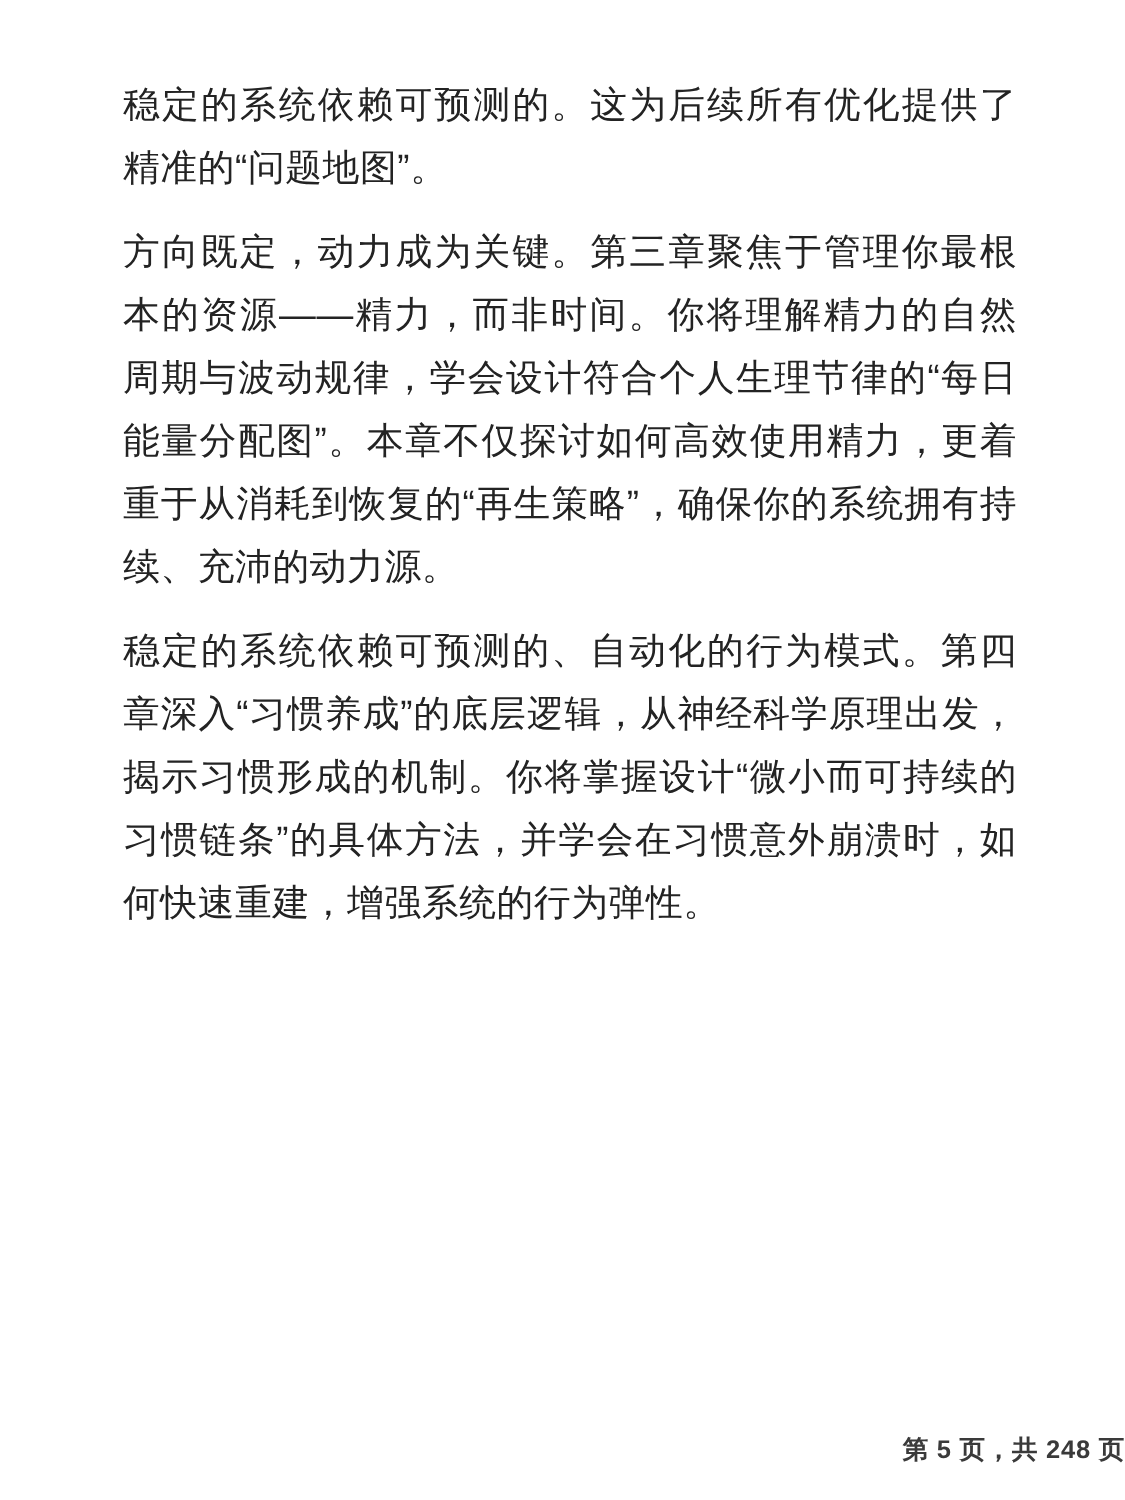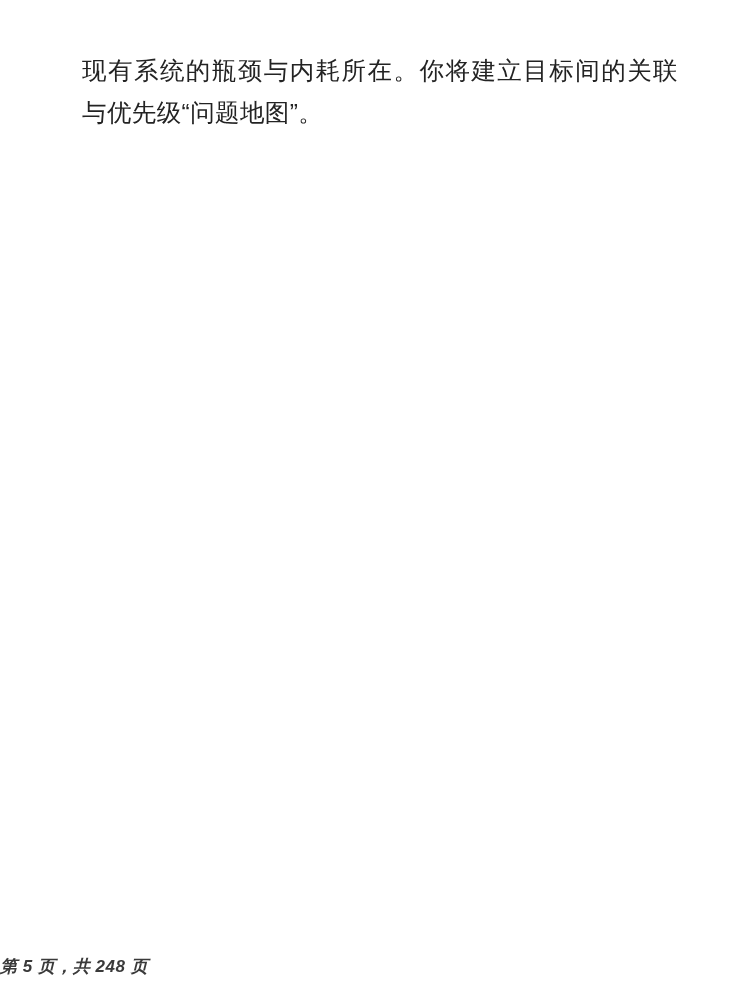--- a/index.html
+++ b/index.html
@@ -37,36 +37,37 @@
     font-weight: 500;
   }
   .para:last-child {
     margin-bottom: 0;
   }
   .footer {
     position: absolute;
     left: 0;
     right: 0;
     bottom: 22px;
-    text-align: left;
-    font-style: italic;
+    text-align: right;
   }
   .footer-text {
     font-size: 17px;
     color: #3a3a3a;
     letter-spacing: 0.5px;
     font-weight: 600;
   }
 </style>
 </head>
 <body>
 
 <div class="page">
 
   <div class="body-text">
-    <p class="para">现有系统的瓶颈与内耗所在。你将建立目标间的关联与优先级“问题地图”。</p>
+    <p class="para">稳定的系统依赖可预测的。这为后续所有优化提供了精准的“问题地图”。</p>
+    <p class="para">方向既定，动力成为关键。第三章聚焦于管理你最根本的资源——精力，而非时间。你将理解精力的自然周期与波动规律，学会设计符合个人生理节律的“每日能量分配图”。本章不仅探讨如何高效使用精力，更着重于从消耗到恢复的“再生策略”，确保你的系统拥有持续、充沛的动力源。</p>
+    <p class="para">稳定的系统依赖可预测的、自动化的行为模式。第四章深入“习惯养成”的底层逻辑，从神经科学原理出发，揭示习惯形成的机制。你将掌握设计“微小而可持续的习惯链条”的具体方法，并学会在习惯意外崩溃时，如何快速重建，增强系统的行为弹性。</p>
   </div>
 
 </div>
 
 <div class="footer">
   <span class="footer-text">第 5 页，共 248 页</span>
 </div>
 
 </body></html>

